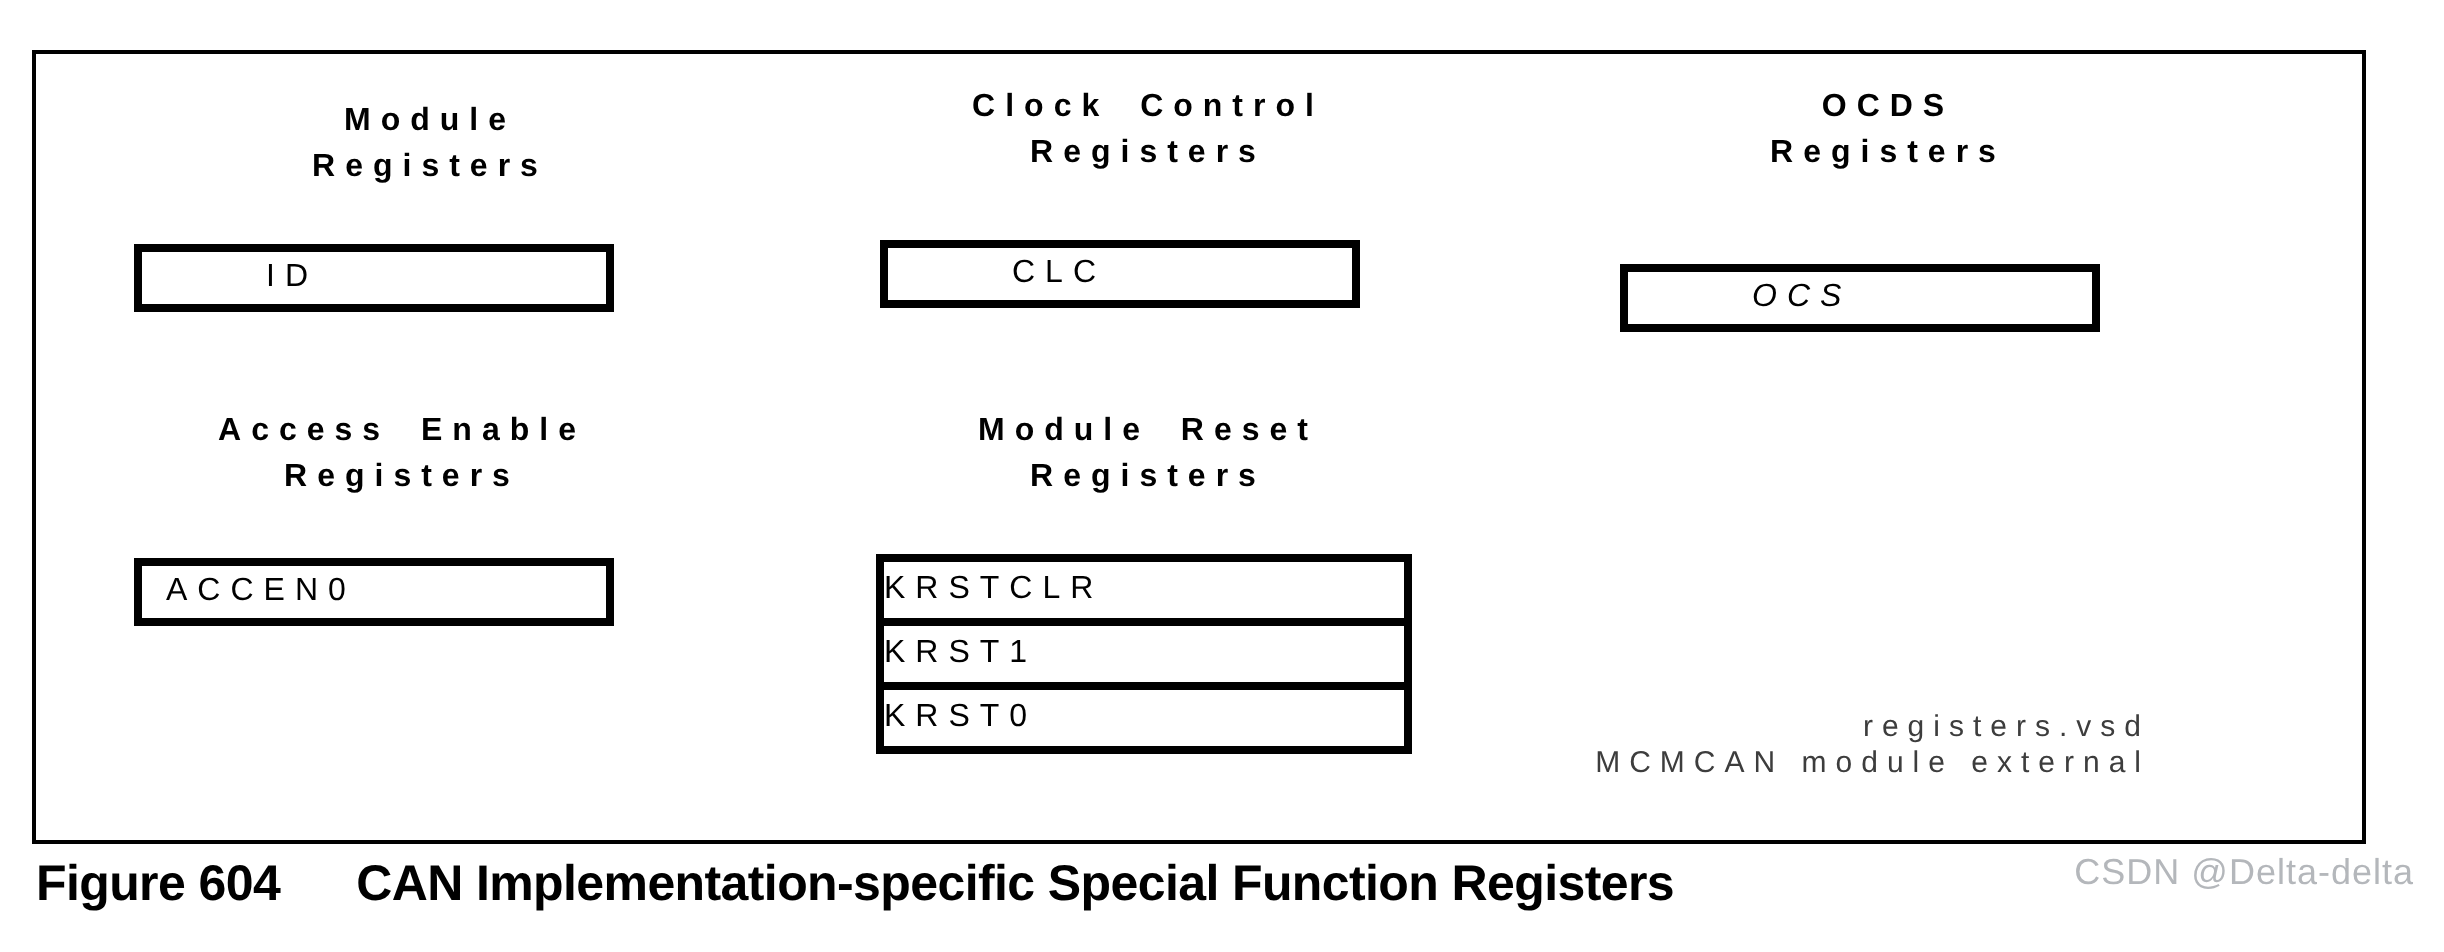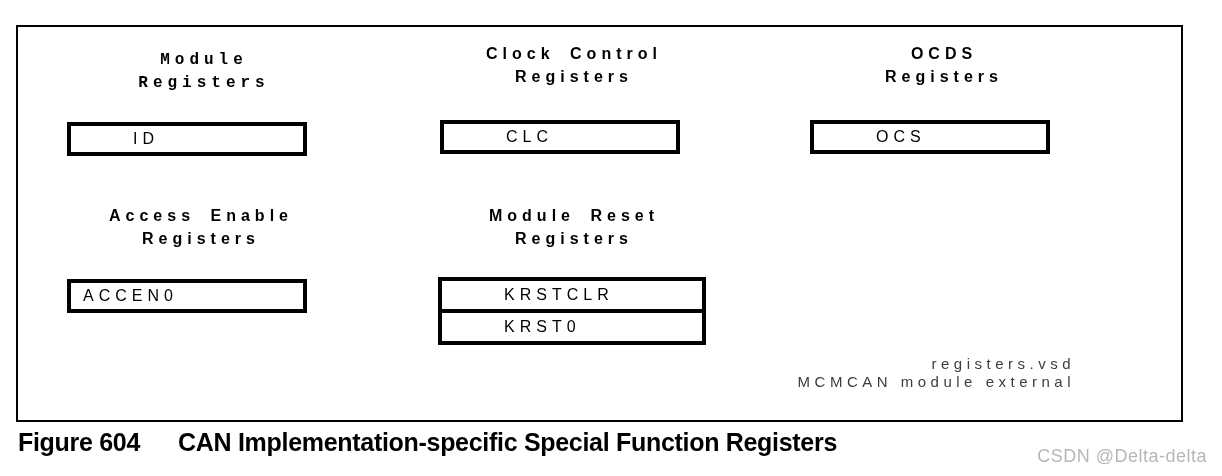--- a/index.html
+++ b/index.html
@@ -57,33 +57,32 @@
     box-sizing: border-box;
     border: 4px solid #000000;
     background: #ffffff;
   }
   .regstack .regrow {
     height: 28px;
     line-height: 28px;
     border-bottom: 4px solid #000000;
     font-size: 16px;
     letter-spacing: 5px;
-    padding-left: 62px;
     color: #000000;
     white-space: nowrap;
   }
   .regstack .regrow:last-child { border-bottom: none; }
 
   
-  .h-g1 { left: 70px;  top: 49px; font-family: Liberation Mono, monospace;  }
+  .h-g1 { left: 81px;  top: 49px;  }
   .b-g1 { left: 67px;  top: 122px; }
   .h-g2 { left: 440px; top: 42px;  }
   .b-g2 { left: 440px; top: 120px; }
   .h-g3 { left: 810px; top: 42px;  }
-  .b-g3 { left: 810px; top: 120px; }
+  .b-g3 { left: 810px; top: 132px; font-style: italic; }
   .h-g4 { left: 67px;  top: 204px; }
   .b-g4 { left: 67px;  top: 279px; padding-left: 12px; }
   .h-g5 { left: 440px; top: 204px; }
   .b-g5 { left: 438px; top: 277px; }
 
   .vsd-note {
     position: absolute;
     right: 147px;
     top: 355px;
     text-align: right;
@@ -100,21 +99,21 @@
     font-size: 25px;
     font-weight: bold;
     color: #000000;
     letter-spacing: -0.3px;
     white-space: nowrap;
   }
   .caption .cap-label { margin-right: 38px; }
   .watermark {
     position: absolute;
     right: 15px;
-    top: 446px;
+    top: 426px;
     font-size: 18px;
     color: #b4b7bb;
     letter-spacing: 0.5px;
     white-space: nowrap;
   }
 </style>
 </head>
 <body>
 
 <div class="canvas">
@@ -144,20 +143,21 @@
     <div>Registers</div>
   </div>
   <div class="regbox b-g4">ACCEN0</div>
 
   <div class="heading h-g5">
     <div>Module Reset</div>
     <div>Registers</div>
   </div>
   <div class="regstack b-g5">
     <div class="regrow">KRSTCLR</div>
+    <div class="regrow">KRST1</div>
     <div class="regrow">KRST0</div>
   </div>
 
   <div class="vsd-note">
     <div>registers.vsd</div>
     <div>MCMCAN module external</div>
   </div>
 
   <div class="caption">
     <span class="cap-label">Figure 604</span><span>CAN Implementation-specific Special Function Registers</span>

